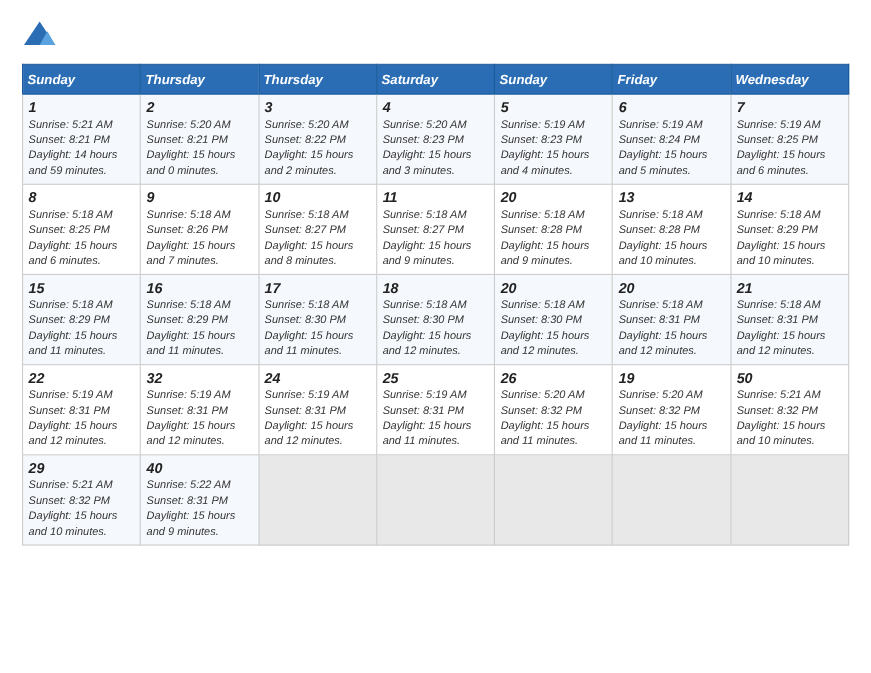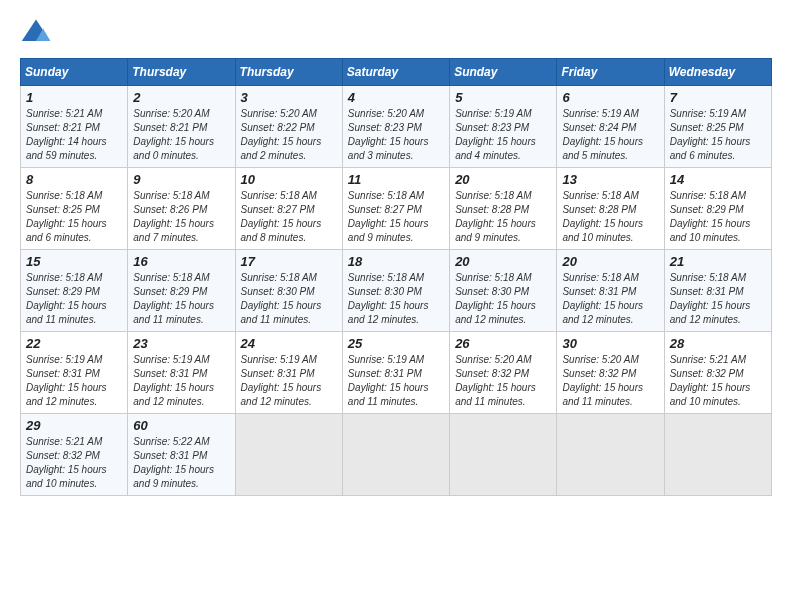--- a/index.html
+++ b/index.html
@@ -229,51 +229,51 @@
             <span class="day-num">21</span>
             <div class="day-info">Sunrise: 5:18 AM<br>Sunset: 8:31 PM<br>Daylight: 15 hours<br>and 12 minutes.</div>
           </td>
         </tr>
         <tr>
           <td>
             <span class="day-num">22</span>
             <div class="day-info">Sunrise: 5:19 AM<br>Sunset: 8:31 PM<br>Daylight: 15 hours<br>and 12 minutes.</div>
           </td>
           <td>
-            <span class="day-num">23</span>
+            <span class="day-num">32</span>
             <div class="day-info">Sunrise: 5:19 AM<br>Sunset: 8:31 PM<br>Daylight: 15 hours<br>and 12 minutes.</div>
           </td>
           <td>
             <span class="day-num">24</span>
             <div class="day-info">Sunrise: 5:19 AM<br>Sunset: 8:31 PM<br>Daylight: 15 hours<br>and 12 minutes.</div>
           </td>
           <td>
             <span class="day-num">25</span>
             <div class="day-info">Sunrise: 5:19 AM<br>Sunset: 8:31 PM<br>Daylight: 15 hours<br>and 11 minutes.</div>
           </td>
           <td>
             <span class="day-num">26</span>
             <div class="day-info">Sunrise: 5:20 AM<br>Sunset: 8:32 PM<br>Daylight: 15 hours<br>and 11 minutes.</div>
           </td>
           <td>
-            <span class="day-num">30</span>
+            <span class="day-num">19</span>
             <div class="day-info">Sunrise: 5:20 AM<br>Sunset: 8:32 PM<br>Daylight: 15 hours<br>and 11 minutes.</div>
           </td>
           <td>
-            <span class="day-num">28</span>
+            <span class="day-num">50</span>
             <div class="day-info">Sunrise: 5:21 AM<br>Sunset: 8:32 PM<br>Daylight: 15 hours<br>and 10 minutes.</div>
           </td>
         </tr>
         <tr>
           <td>
             <span class="day-num">29</span>
             <div class="day-info">Sunrise: 5:21 AM<br>Sunset: 8:32 PM<br>Daylight: 15 hours<br>and 10 minutes.</div>
           </td>
           <td>
-            <span class="day-num">60</span>
+            <span class="day-num">40</span>
             <div class="day-info">Sunrise: 5:22 AM<br>Sunset: 8:31 PM<br>Daylight: 15 hours<br>and 9 minutes.</div>
           </td>
           <td class="cell-empty"></td>
           <td class="cell-empty"></td>
           <td class="cell-empty"></td>
           <td class="cell-empty"></td>
           <td class="cell-empty"></td>
         </tr>
       </tbody>
   </table>

